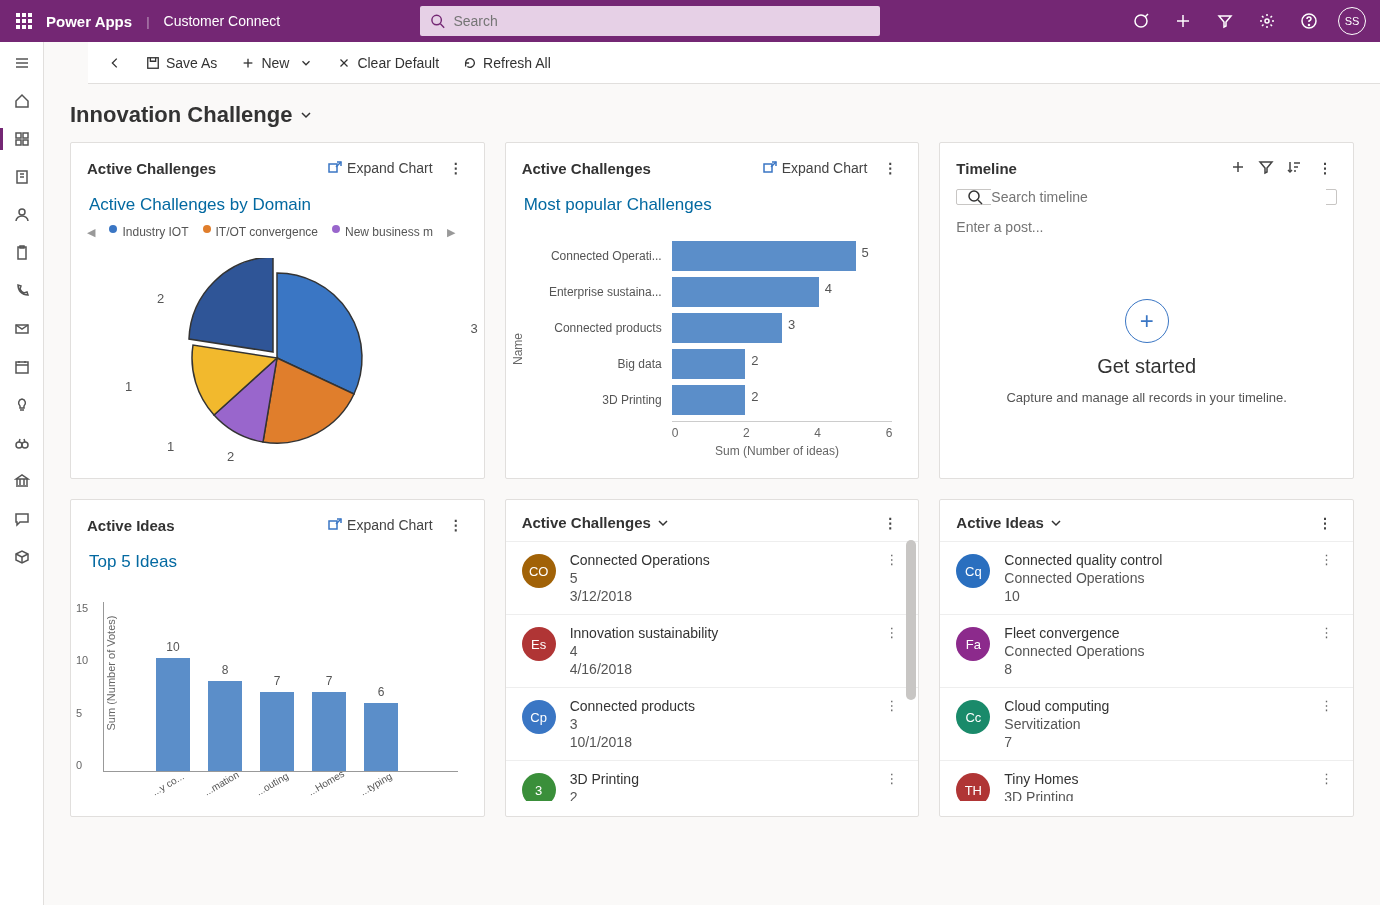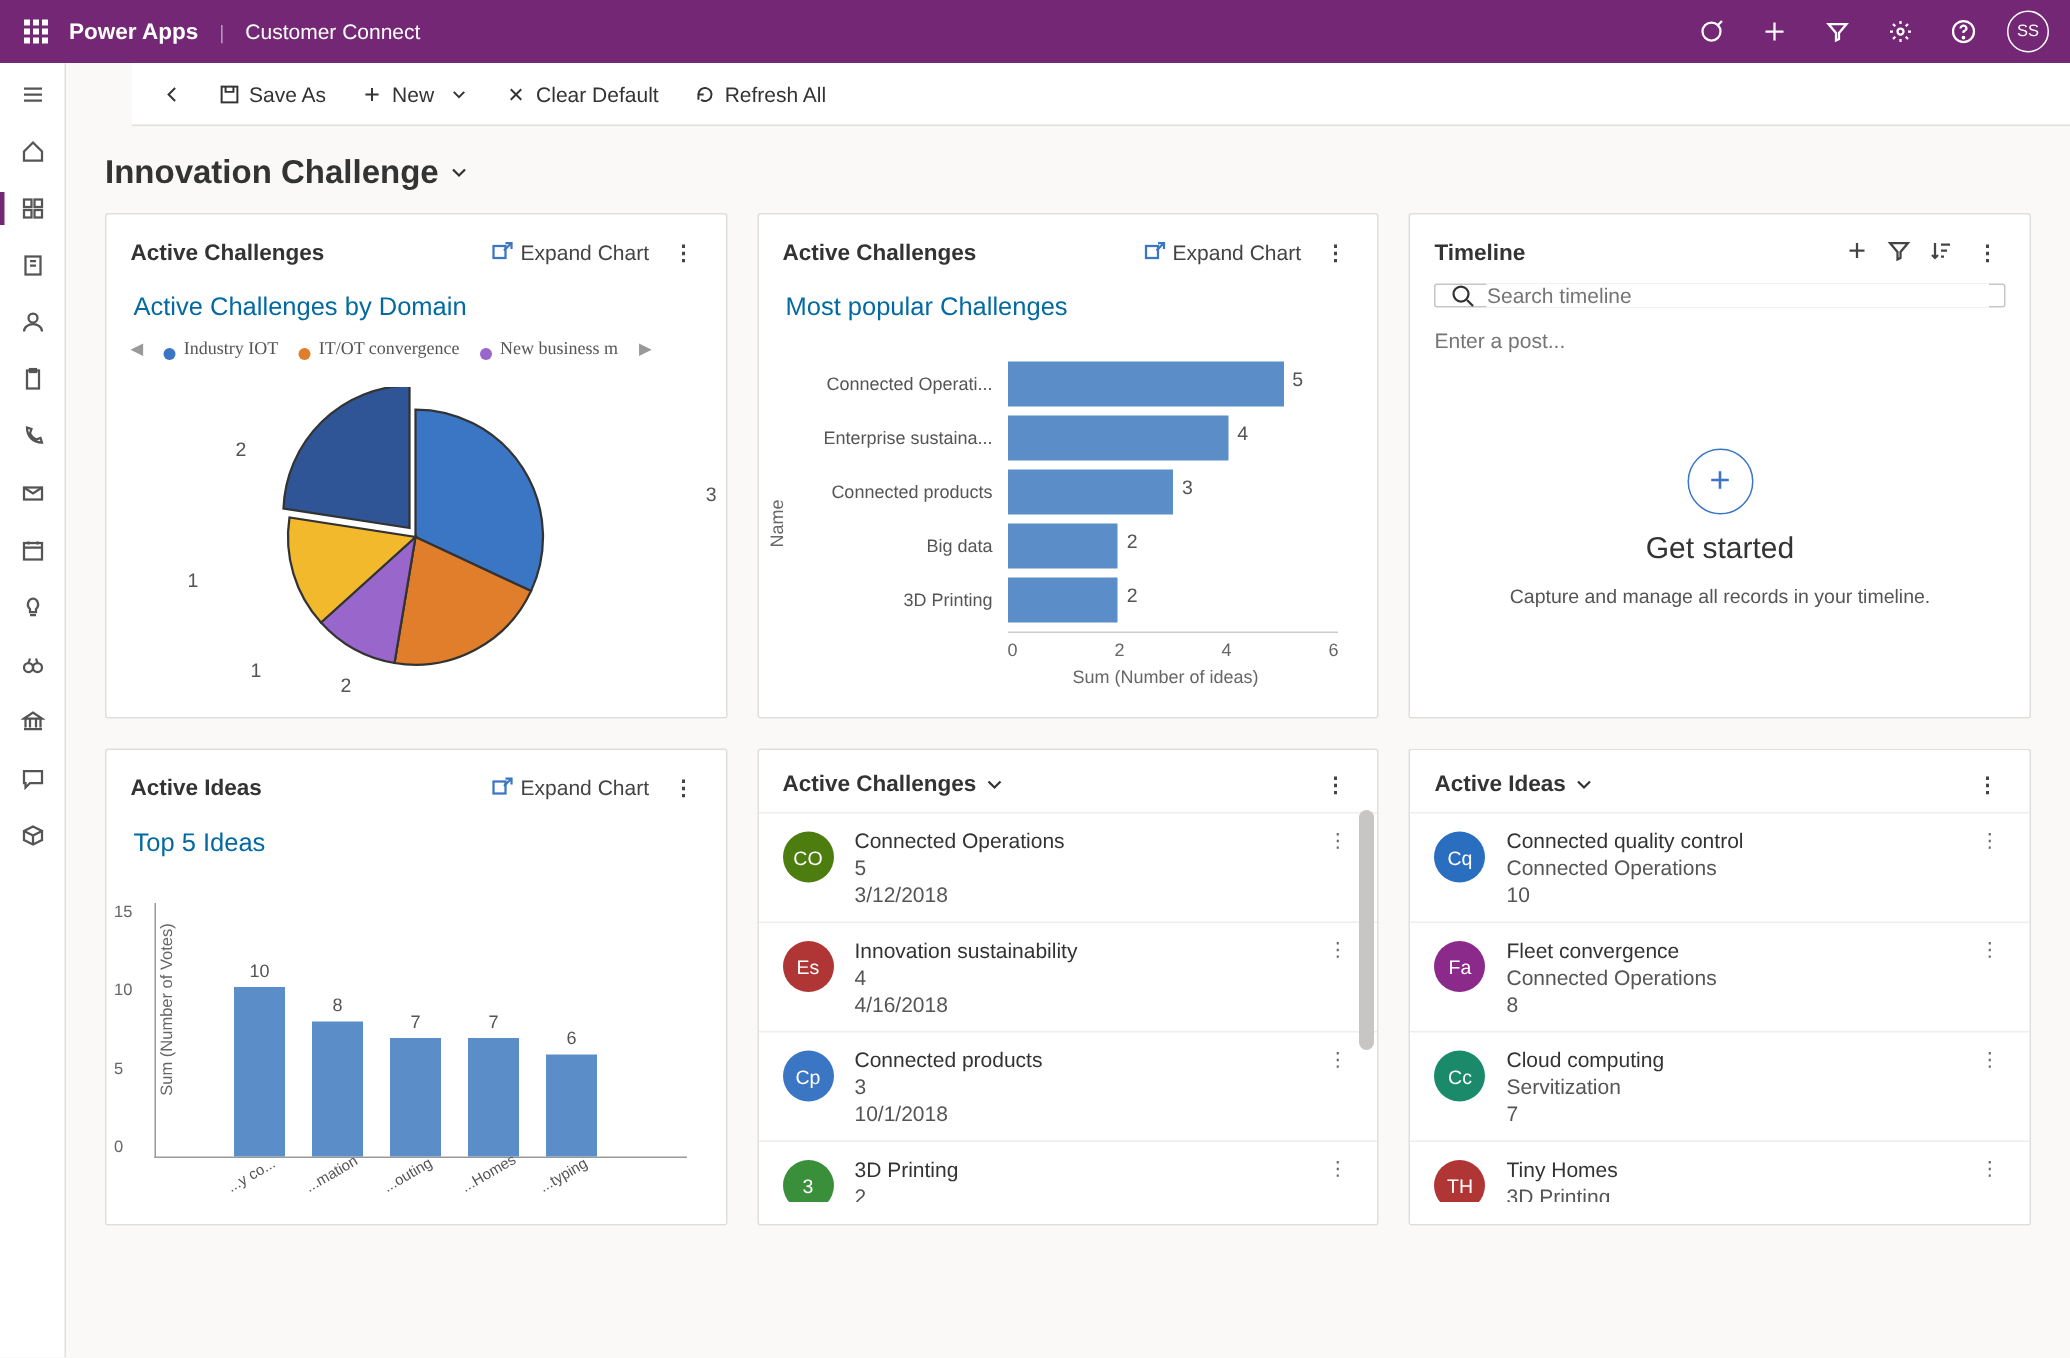--- a/index.html
+++ b/index.html
@@ -28,21 +28,21 @@
 .page-title { font-size: 22px; font-weight: 700; margin: 6px 0 14px 0; display:flex; align-items:center; gap:6px;}
 .grid { display: grid; grid-template-columns: 1fr 1fr 1fr; gap: 20px; }
 .card { background: #fff; border: 1px solid #e1dfdd; border-radius: 2px; padding: 14px 16px; display:flex; flex-direction:column; min-height:200px; position:relative;}
 .card-header { display: flex; align-items: center; justify-content: space-between; margin-bottom: 10px; height:22px;}
 .card-title { font-size: 15px; font-weight: 600; }
 .card-actions { display:flex; align-items:center; gap: 12px; color:#444; font-size:14px;}
 .expand-link { display:flex; align-items:center; gap:4px; cursor:pointer;}
 .more-dots { cursor:pointer; padding: 0 4px; font-weight:bold; letter-spacing:1px;}
 .subtitle { font-size: 17px; color:#0369a1; margin: 6px 0 10px 2px;}
 .legend-row { display:flex; align-items:center; gap:14px; font-size:12px; color:#555; margin-bottom:8px;}
-.legend-item { display:flex; align-items:flex-end; gap:5px; white-space:nowrap;font-family:Liberation Serif, serif;}
+.legend-item { display:flex; align-items:flex-start; gap:5px; white-space:nowrap;}
 .legend-dot { width:8px; height:8px; border-radius:50%; display:inline-block;}
 .tri { color:#999; cursor:pointer; font-size:11px;}
 .pie-wrap { display:flex; justify-content:center; align-items:center; flex:1; position:relative; margin-top:4px;}
 .pie-label { position:absolute; font-size:13px; color:#555;}
 .hbar-row { display:flex; align-items:center; margin:6px 0; height:30px; gap:10px;}
 .hbar-label { width:120px; text-align:right; font-size:12px; color:#555; overflow:hidden; text-overflow:ellipsis; white-space:nowrap;}
 .hbar-track { flex:1; height:30px; position:relative;}
 .hbar-fill { position:absolute; left:0; top:0; bottom:0; background:#5b8ec9;}
 .hbar-val { position:absolute; top:4px; font-size:13px; color:#555;}
 .axis-x { display:flex; justify-content:space-between; margin-left:130px; font-size:12px; color:#666; padding-top:4px; border-top:1px solid #ccc;}
@@ -84,20 +84,29 @@
         <span></span>
         <span></span>
         <span></span>
         <span></span>
         <span></span>
       </div>
   </div>
   <div class="brand">Power Apps</div>
   <div class="brand-sep">|</div>
   <div class="app-name">Customer Connect</div>
+  <div class="search-wrap">
+    <div class="search-box">
+      <svg class="icon16" viewBox="0 0 16 16">
+          <circle cx="7" cy="7" r="5"></circle>
+          <line x1="11" y1="11" x2="15" y2="15"></line>
+        </svg>
+      <input placeholder="Search" style="">
+    </div>
+  </div>
   <div class="top-right">
     <div class="top-icon">
         <svg class="icon16" viewBox="0 0 16 16">
           <circle cx="8" cy="8" r="6"></circle>
           <line x1="12" y1="4" x2="15" y2="1"></line>
         </svg>
       </div>
     <div class="top-icon">
         <svg class="icon16" viewBox="0 0 16 16">
           <line x1="8" y1="2" x2="8" y2="14"></line>
@@ -484,21 +493,21 @@
               <svg class="icon16" viewBox="0 0 16 16">
                   <path d="M4 6l4 4 4-4"></path>
                 </svg>
             </div>
             <div class="card-actions" style="margin-left:auto;">
                 <div class="more-dots">⋮</div>
               </div>
           </div>
           <div class="list-body" id="list-challenges">
               <div class="list-row">
-                <div class="row-avatar" style="background:#4d7c0f">CO</div>
+                <div class="row-avatar" style="background:#a16207">CO</div>
       <div class="row-content">
         <div class="row-title">Connected Operations</div>
         <div class="row-sub">5</div>
         <div class="row-sub">3/12/2018</div>
       </div>
       <div class="row-more">⋮</div>
               </div>
               <div class="list-row">
                 <div class="row-avatar" style="background:#b03535">Es</div>
       <div class="row-content">

